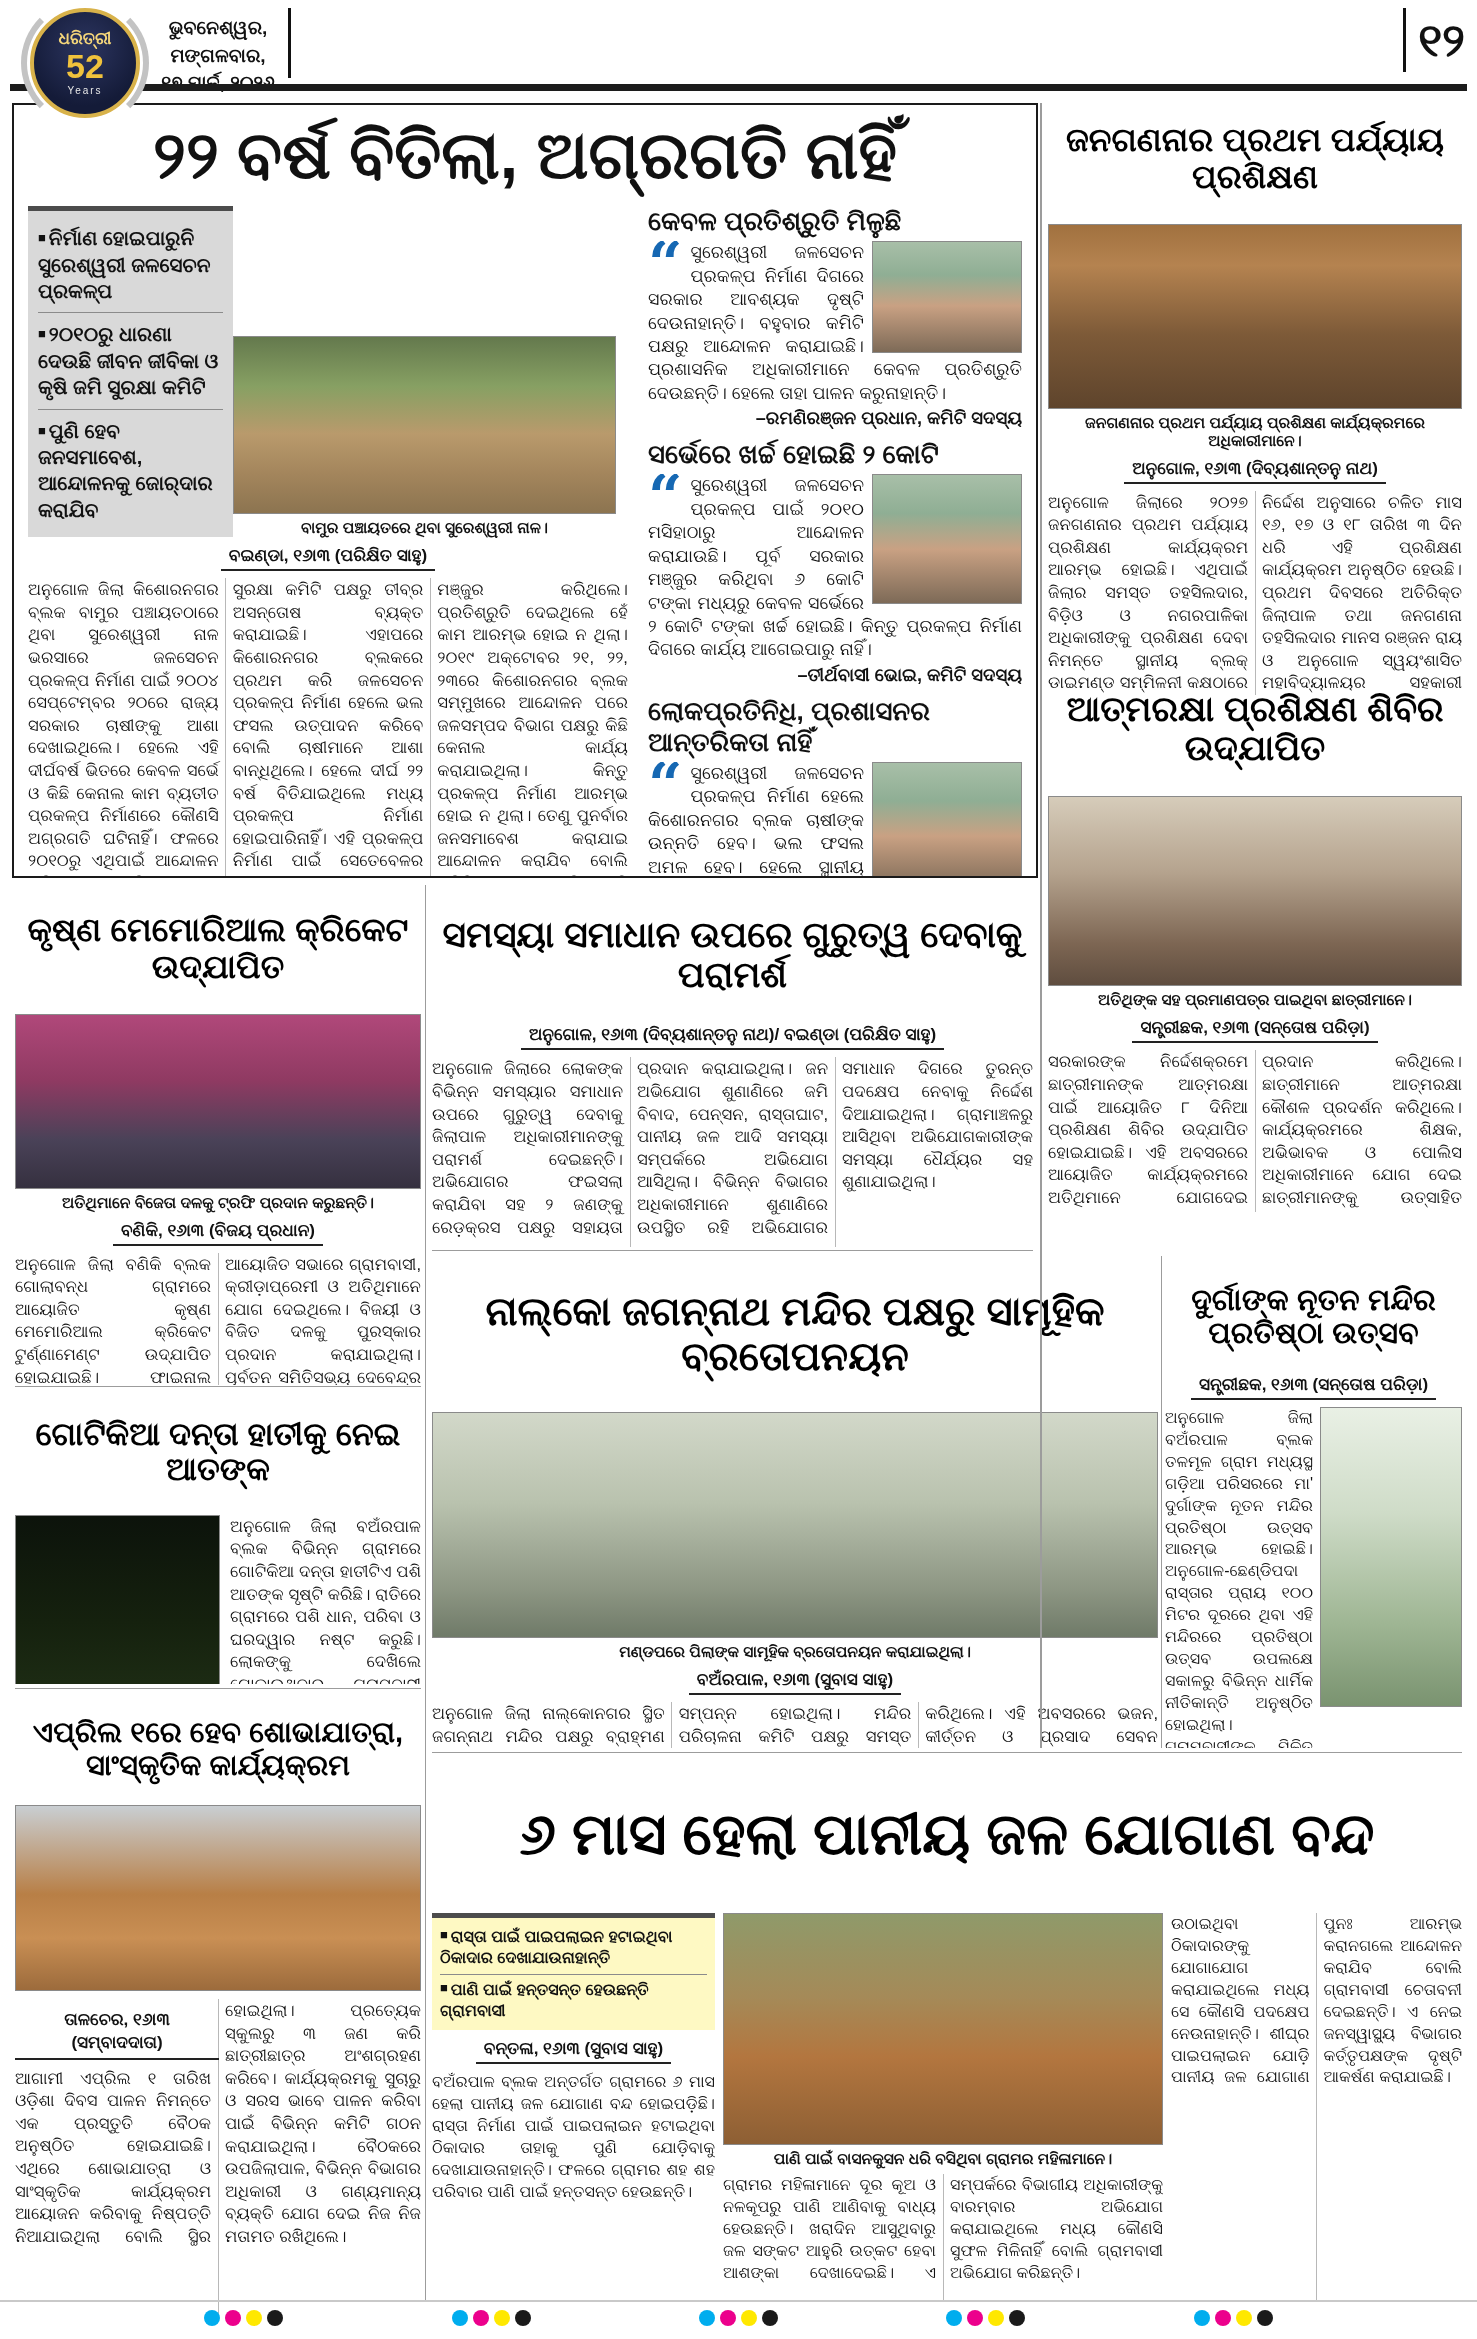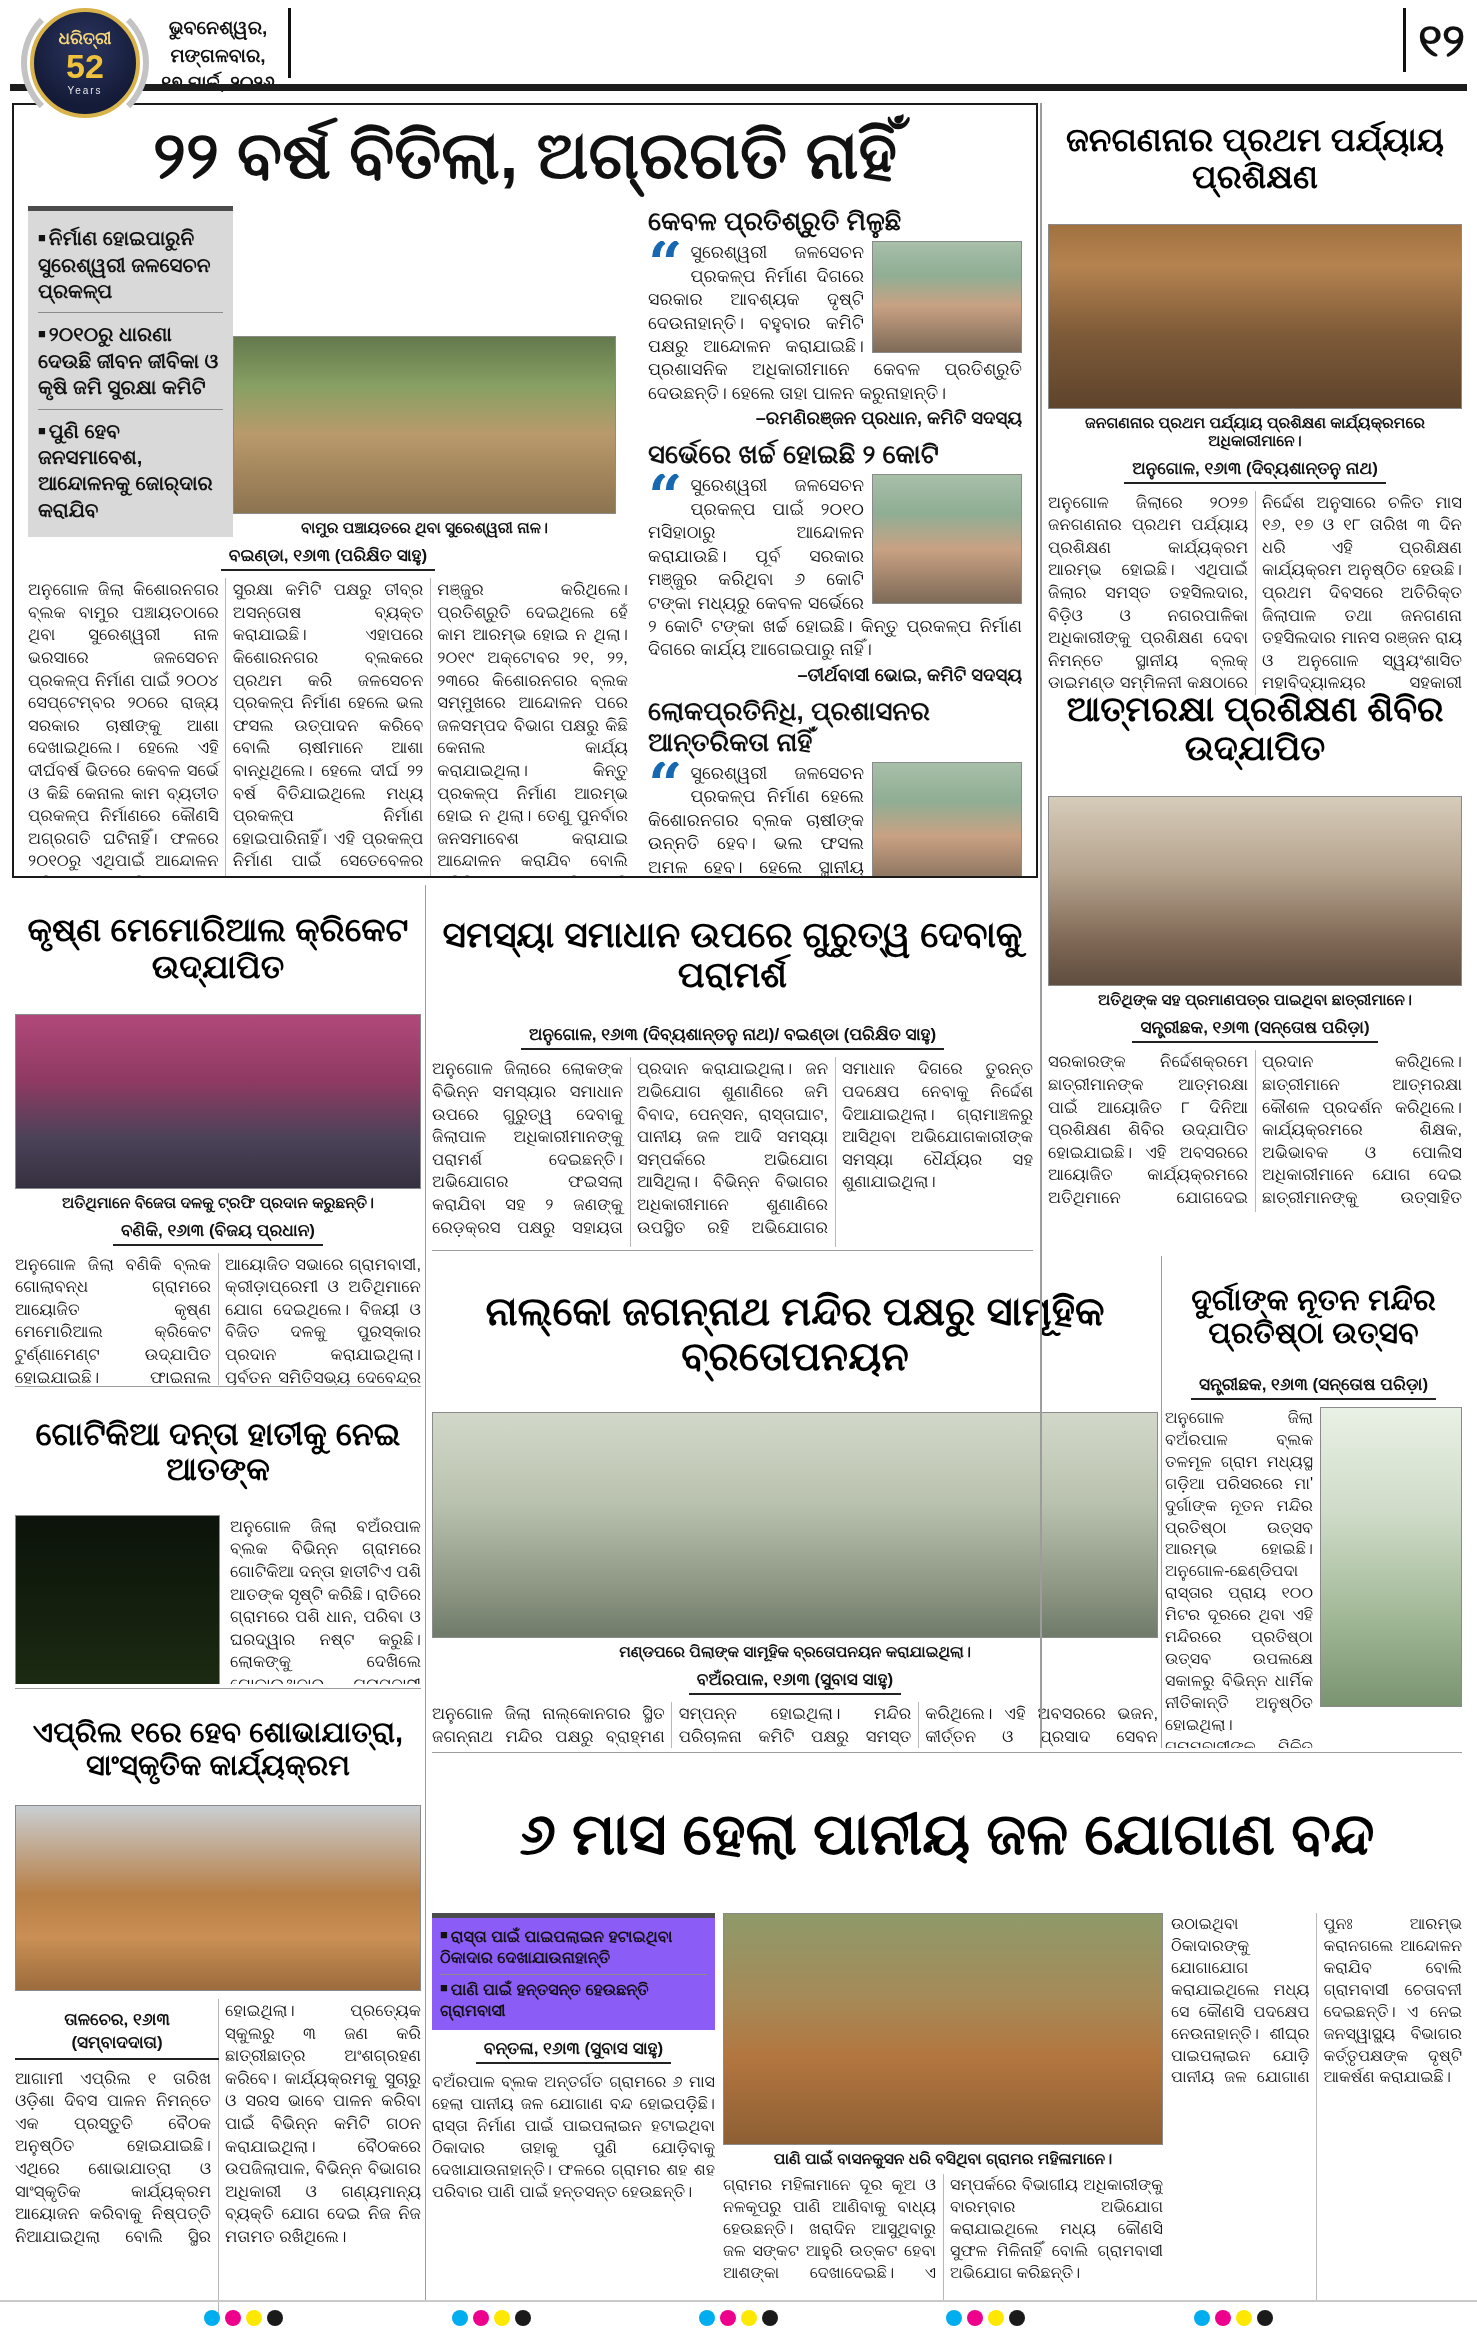--- a/index.html
+++ b/index.html
@@ -108,21 +108,21 @@
   .odisha-photo{width:406px;height:186px;margin-top:8px;}
   .odisha-body{height:384px;margin-top:8px;}
   .box-day{background:#e2e2e2;border-top:4px solid #555;padding:16px 8px;text-align:center;
            font-size:27px;font-weight:800;line-height:1.35;break-inside:avoid;margin-bottom:8px;}
 
   
   .water{left:432px;top:1756px;width:1030px;height:546px;}
   .h-water{font-size:58px;text-align:center;line-height:1.05;}
   .water-row{display:flex;gap:8px;margin-top:10px;}
   .w-left{width:283px;flex:0 0 auto;}
-  .w-box{background:#8b5cf6;border-top:5px solid #4c4c4c;padding:4px 8px;}
+  .w-box{background:#fef9c3;border-top:5px solid #4c4c4c;padding:4px 8px;}
   .w-item{font-size:16px;font-weight:800;line-height:1.3;padding:5px 0;}
   .w-item + .w-item{border-top:1px solid #8b8b8b;}
   .w-left-body{height:250px;font-size:16px;}
   .w-mid{width:440px;flex:0 0 auto;}
   .water-photo{width:440px;height:232px;}
   .w-mid-body{height:176px;font-size:16px;margin-top:6px;}
   .w-right{flex:1 1 auto;}
   .w-right-body{height:452px;font-size:16px;}
 
   

